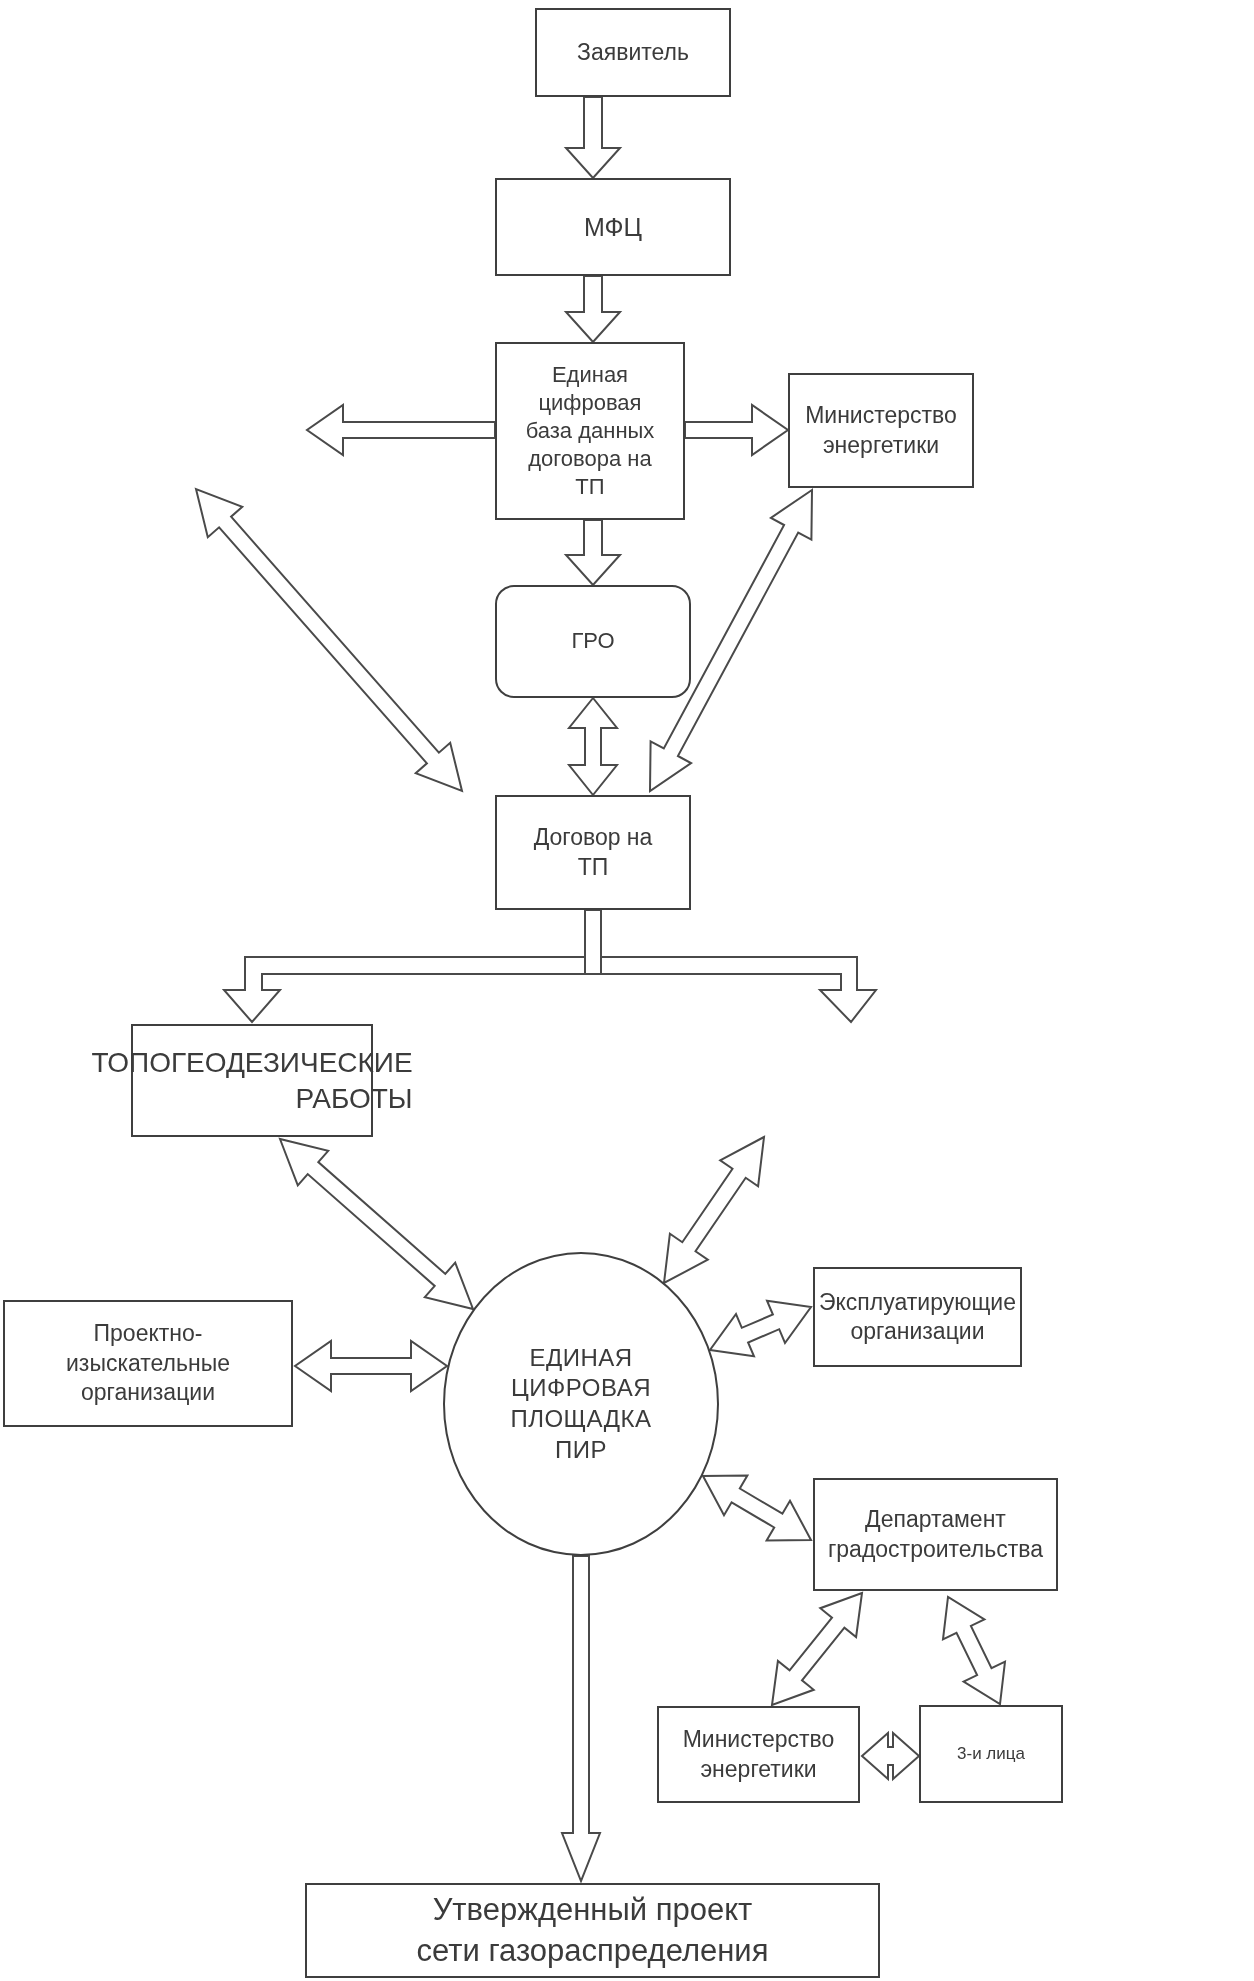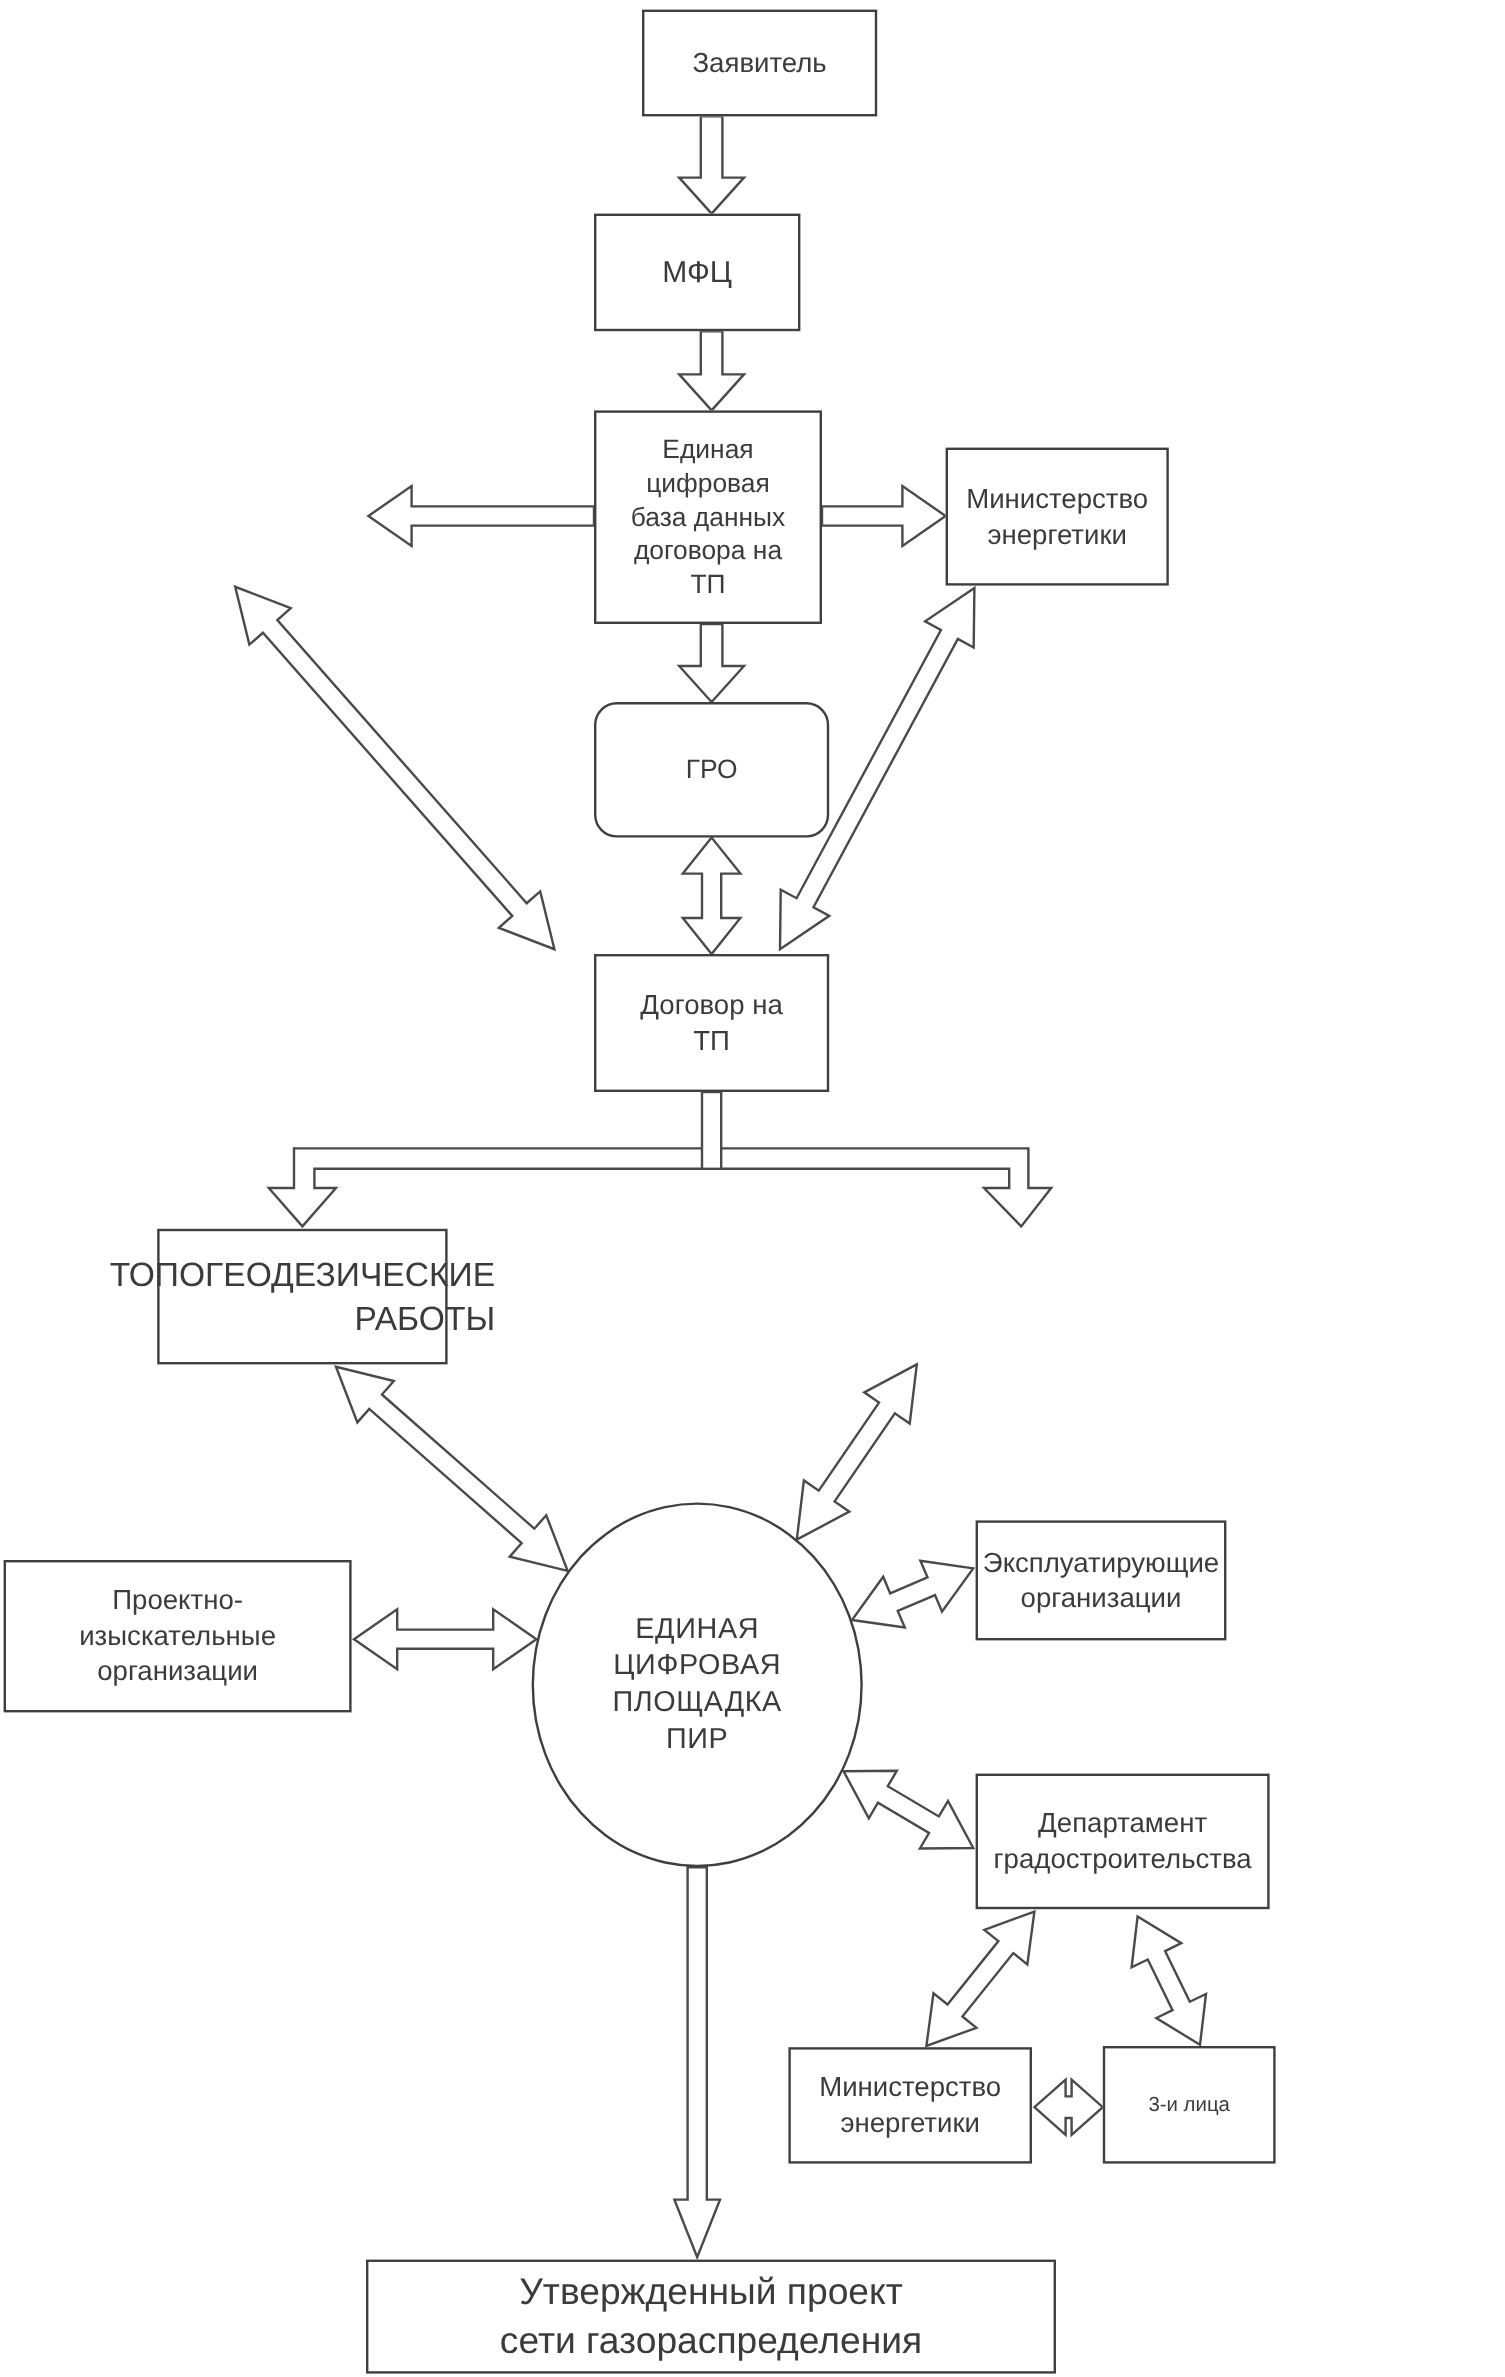--- a/index.html
+++ b/index.html
@@ -67,21 +67,21 @@
       <polygon points="862.0,1593.0 820.3,1608.2 832.0,1617.6 789.6,1670.4 777.9,1661.0 772.0,1705.0 813.7,1689.8 802.0,1680.4 844.4,1627.6 856.1,1637.0" fill="#ffffff" stroke="#4a4a4a" stroke-width="2"></polygon>
       <polygon points="948.0,1597.0 943.0,1639.4 956.5,1632.9 977.1,1675.1 963.6,1681.7 1000.0,1704.0 1005.0,1661.6 991.5,1668.1 970.9,1625.9 984.4,1619.3" fill="#ffffff" stroke="#4a4a4a" stroke-width="2"></polygon>
       <polygon points="862.0,1756.0 888.0,1779.0 888.0,1765.0 893.0,1765.0 893.0,1779.0 919.0,1756.0 893.0,1733.0 893.0,1747.0 888.0,1747.0 888.0,1733.0" fill="#ffffff" stroke="#4a4a4a" stroke-width="2"></polygon>
       <polygon points="573.0,1556.0 573.0,1833.0 562.0,1833.0 581.0,1881.0 600.0,1833.0 589.0,1833.0 589.0,1556.0" fill="#ffffff" stroke="#4a4a4a" stroke-width="2"></polygon>
       <polygon points="245.0,957.0 857.0,957.0 857.0,990.0 876.0,990.0 851.0,1022.0 820.0,990.0 841.0,990.0 841.0,974.0 262.0,974.0 262.0,990.0 280.0,990.0 252.0,1022.0 224.0,990.0 245.0,990.0" fill="#ffffff" stroke="#4a4a4a" stroke-width="2"></polygon>
       <rect x="585" y="910" width="16" height="64" fill="#ffffff" stroke="#4a4a4a" stroke-width="2"></rect>
     </svg>
 
   <div class="node" style="left:495px;top:8px;width:196px;height:89px;margin-left:40px;">Заявитель</div>
 
-  <div class="node" style="left:495px;top:178px;width:172px;height:98px;font-size:25px;">МФЦ</div>
+  <div class="node" style="left:495px;top:178px;width:236px;height:98px;font-size:25px;">МФЦ</div>
 
   <div class="node" style="left:495px;top:342px;width:190px;height:178px;font-size:22px;">Единая
 цифровая
 база данных
 договора на
 ТП</div>
 
 
   <div class="node" style="left:788px;top:373px;width:186px;height:115px;">Министерство
 энергетики</div>

